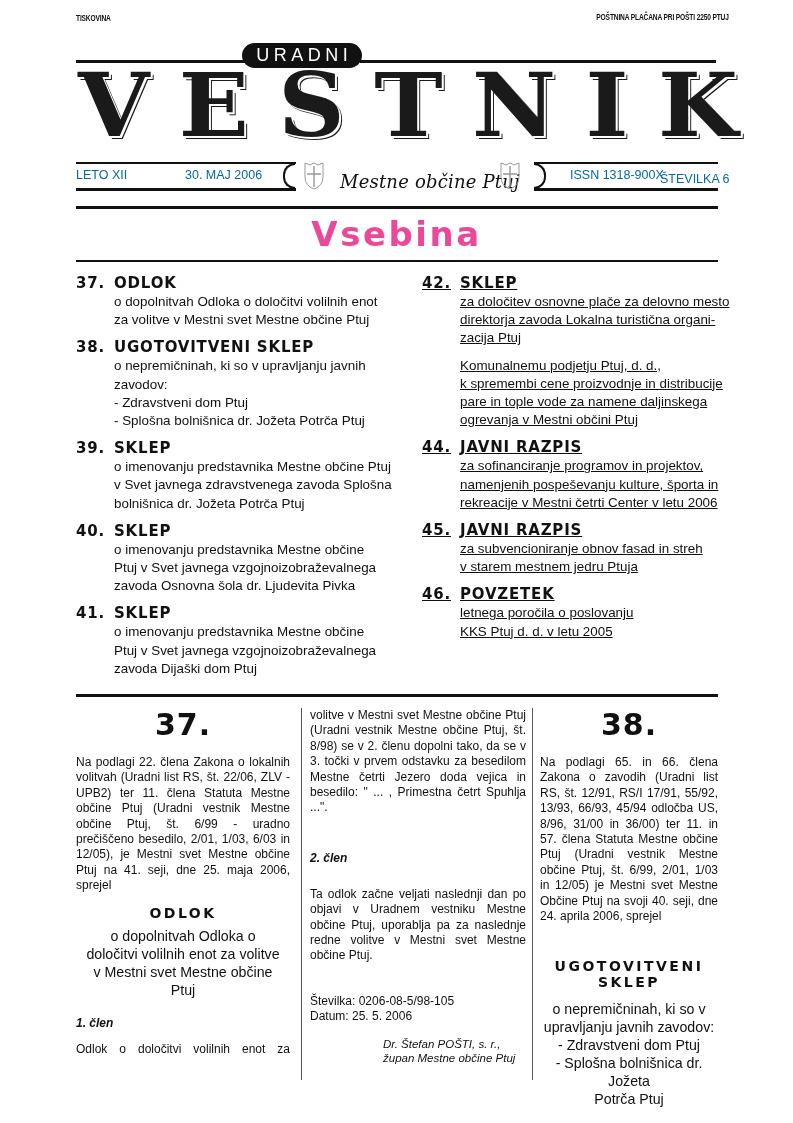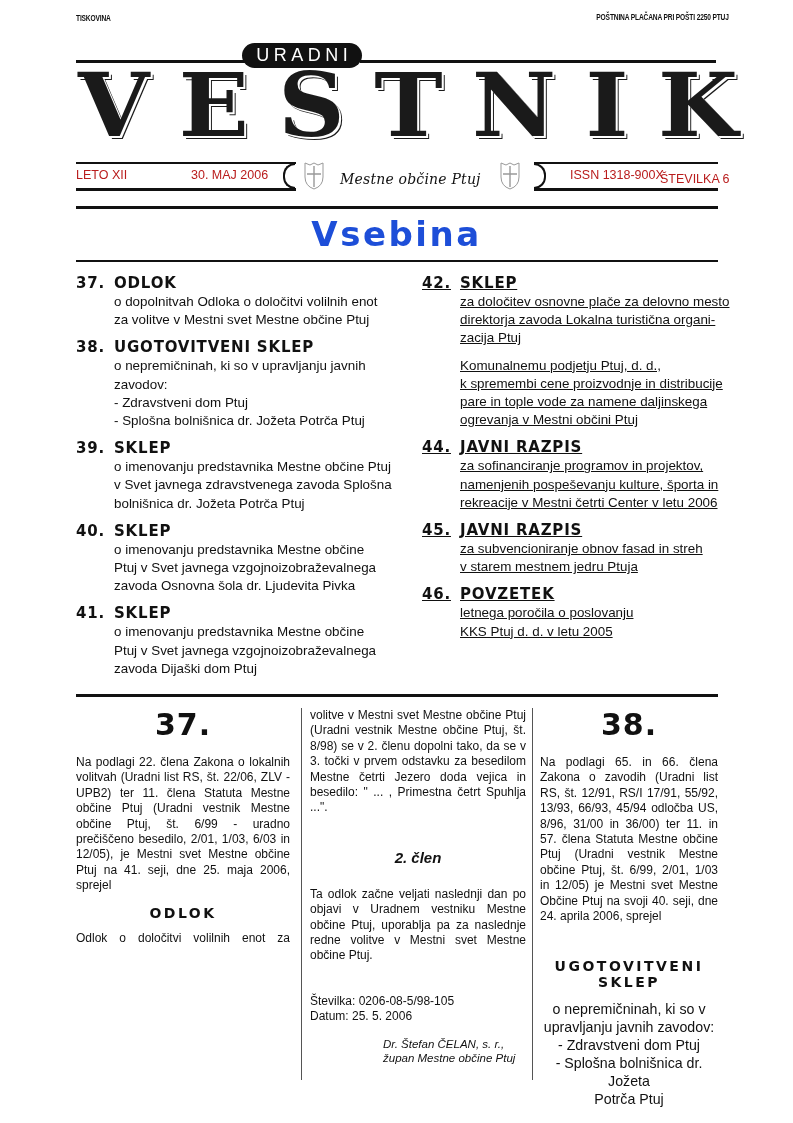--- a/index.html
+++ b/index.html
@@ -12,43 +12,43 @@
   .tiny-caps { font-family: "Liberation Sans", sans-serif; font-weight: bold; font-size: 8.5px; letter-spacing: -0.2px; transform: scaleX(0.78); transform-origin: left top; white-space: nowrap; }
   .tiny-caps.right { transform-origin: right top; }
   .rule { position: absolute; background: #111; }
 
   .uradni-pill { position: absolute; left: 242px; top: 43px; width: 120px; height: 25px; background: #111; border-radius: 13px; }
   .uradni-letters { position: absolute; left: 0; top: 0; width: 100%; height: 100%; display: flex; justify-content: space-around; align-items: center; padding: 0 12px; color: #fff; font-family: "Liberation Sans", sans-serif; font-size: 18px; font-weight: normal; letter-spacing: 0; }
 
   .vestnik { position: absolute; left: 78px; top: 65px; width: 660px; height: 82px; display: flex; justify-content: space-between; align-items: flex-end; }
   .vestnik span { font-family: "DejaVu Serif", serif; font-weight: bold; font-size: 92px; line-height: 82px; color: #1a1a1a; text-shadow: 2px 2px 0 #fff, 3px 3px 0 #1a1a1a; transform: scaleY(0.95); }
 
-  .band-text { position: absolute; font-family: "Liberation Sans", sans-serif; font-size: 12.5px; color: #b91c1c; white-space: nowrap; }
-  .mestne-script { position: absolute; left: 340px; top: 171px; font-family: "DejaVu Serif", serif; font-style: italic; font-size: 14px; color: #111; letter-spacing: 0.2px; }
+  .band-text { position: absolute; font-family: "Liberation Sans", sans-serif; font-size: 12.5px; color: #0369a1; white-space: nowrap; }
+  .mestne-script { position: absolute; left: 340px; top: 171px; font-family: "DejaVu Serif", serif; font-style: italic; font-size: 18px; color: #111; letter-spacing: 0.2px; }
   .bracket { position: absolute; width: 12px; height: 26px; border: 2px solid #111; }
   .bracket.left { border-right: none; border-radius: 12px 0 0 12px; }
   .bracket.right { border-left: none; border-radius: 0 12px 12px 0; }
   .crest { position: absolute; width: 24px; height: 30px; }
 
   
-  .vsebina-title { position: absolute; left: 0; width: 793px; top: 214px; text-align: center; font-family: "DejaVu Sans", sans-serif; font-weight: bold; font-size: 34px; letter-spacing: 2.5px; color: #1d4ed8; }
+  .vsebina-title { position: absolute; left: 0; width: 793px; top: 214px; text-align: center; font-family: "DejaVu Sans", sans-serif; font-weight: bold; font-size: 34px; letter-spacing: 2.5px; color: #ec4899; }
 
   .toc-col { position: absolute; top: 274px; }
   .toc-item { margin-bottom: 9px; }
   .toc-head { display: flex; align-items: baseline; font-family: "DejaVu Sans", sans-serif; font-weight: bold; font-size: 15px; letter-spacing: 0.8px; line-height: 19px; }
   .toc-num { width: 38px; flex: none; }
   .toc-desc { padding-left: 38px; font-family: "Liberation Sans", sans-serif; font-size: 13.4px; line-height: 18.2px; white-space: pre-line; color: #111; }
 
   
   .col { position: absolute; top: 705px; font-family: "Liberation Sans", sans-serif; font-size: 12px; line-height: 15.4px; color: #111; }
   .art-num { text-align: center; font-family: "DejaVu Sans", sans-serif; font-weight: bold; font-size: 30px; line-height: 40px; letter-spacing: 1px; margin-bottom: 10px; }
   .justify { text-align: justify; text-align-last: left; }
   .act-type { text-align: center; font-family: "DejaVu Sans", sans-serif; font-weight: bold; font-size: 14px; letter-spacing: 2.5px; line-height: 16px; }
   .act-title { text-align: center; font-size: 14.2px; line-height: 18px; margin-top: 6px; white-space: pre-line; }
-  .clen { text-align: center; font-style: italic; font-weight: bold; font-size: 15px; line-height: 18px; }
+  .clen { font-style: italic; font-weight: bold; font-size: 12px; line-height: 18px; }
   .sign { font-style: italic; font-size: 11.5px; line-height: 14.5px; white-space: pre-line; }
   .vline { position: absolute; background: #555; width: 1px; }
 </style>
 </head>
 <body>
 
 <div>
   <div class="abs tiny-caps" style="left:76px; top:13px;">TISKOVINA</div>
   <div class="abs tiny-caps right" style="right:64px; top:12px;">POŠTNINA PLAČANA PRI POŠTI 2250 PTUJ</div>
 
@@ -75,21 +75,21 @@
       <span>I</span>
       <span>K</span>
     </div>
 
   <div class="rule" style="left:76px; top:162px; width:220px; height:2px;"></div>
   <div class="rule" style="left:76px; top:188px; width:220px; height:3px;"></div>
   <div class="rule" style="left:534px; top:162px; width:184px; height:2px;"></div>
   <div class="rule" style="left:534px; top:188px; width:184px; height:3px;"></div>
 
   <div class="band-text" style="left:76px; top:168px;">LETO XII</div>
-  <div class="band-text" style="left:191px; top:168px;">30. MAJ 2006</div>
+  <div class="band-text" style="left:185px; top:168px;">30. MAJ 2006</div>
   <div class="bracket left" style="left:283px; top:163px;"></div>
 
   <svg class="crest" style="left:302px; top:161px;" viewBox="0 0 24 30">
     <path d="M3 2 L8 4 L12 2 L16 4 L21 2 L21 16 Q21 25 12 28 Q3 25 3 16 Z" fill="none" stroke="#999" stroke-width="1"></path>
     <path d="M12 5 V26 M5 13 H19" stroke="#999" stroke-width="1.4"></path>
   </svg>
 
   <div class="mestne-script">Mestne občine Ptuj</div>
 
   <svg class="crest" style="left:498px; top:161px;" viewBox="0 0 24 30">
@@ -195,32 +195,37 @@
 KKS Ptuj d. d. v letu 2005</div>
     </div>
   </div>
 
 <div class="rule" style="left:76px; top:694px; width:642px; height:3px;"></div>
 
 <div class="col" style="left:76px; width:214px;">
   <div class="art-num">37.</div>
   <div class="justify">Na podlagi 22. člena Zakona o lokalnih volitvah (Uradni list RS, št. 22/06, ZLV - UPB2) ter 11. člena Statuta Mestne občine Ptuj (Uradni vestnik Mestne občine Ptuj, št. 6/99 - uradno prečiščeno besedilo, 2/01, 1/03, 6/03 in 12/05), je Mestni svet Mestne občine Ptuj na 41. seji, dne 25. maja 2006, sprejel</div>
   <div class="act-type" style="margin-top:11px;">ODLOK</div>
+  <div class="act-title">o dopolnitvah Odloka o
+določitvi volilnih enot za volitve
+v Mestni svet Mestne občine
+Ptuj</div>
+  <div class="clen" style="margin-top:15px;">1. člen</div>
   <div style="margin-top:10px; text-align:justify; text-align-last:justify; word-spacing:4px;">Odlok o določitvi volilnih enot za</div>
 </div>
 
 <div class="vline" style="left:301px; top:708px; height:372px;"></div>
 
 <div class="col" style="left:310px; top:708px; width:216px;">
   <div class="justify">volitve v Mestni svet Mestne občine Ptuj (Uradni vestnik Mestne občine Ptuj, št. 8/98) se v 2. členu dopolni tako, da se v 3. točki v prvem odstavku za besedilom Mestne četrti Jezero doda vejica in besedilo: " ... , Primestna četrt Spuhlja ...".</div>
   <div class="clen" style="margin-top:33px;">2. člen</div>
   <div class="justify" style="margin-top:20px;">Ta odlok začne veljati naslednji dan po objavi v Uradnem vestniku Mestne občine Ptuj, uporablja pa za naslednje redne volitve v Mestni svet Mestne občine Ptuj.</div>
   <div style="margin-top:30px;">Številka: 0206-08-5/98-105</div>
   <div>Datum: 25. 5. 2006</div>
-  <div class="sign" style="margin-top:12px; padding-left:73px;">Dr. Štefan ČELAN, s. r.,
+  <div class="sign" style="margin-top:12px; padding-left:73px;">Dr. Štefan POŠTI, s. r.,
 župan Mestne občine Ptuj</div>
 </div>
 
 <div class="vline" style="left:532px; top:708px; height:372px;"></div>
 
 <div class="col" style="left:540px; width:178px;">
   <div class="art-num">38.</div>
   <div class="justify">Na podlagi 65. in 66. člena Zakona o zavodih (Uradni list RS, št. 12/91, RS/I 17/91, 55/92, 13/93, 66/93, 45/94 odločba US, 8/96, 31/00 in 36/00) ter 11. in 57. člena Statuta Mestne občine Ptuj (Uradni vestnik Mestne občine Ptuj, št. 6/99, 2/01, 1/03 in 12/05) je Mestni svet Mestne Občine Ptuj na svoji 40. seji, dne 24. aprila 2006, sprejel</div>
   <div class="act-type" style="margin-top:34px; white-space:pre-line;">UGOTOVITVENI
 SKLEP</div>

